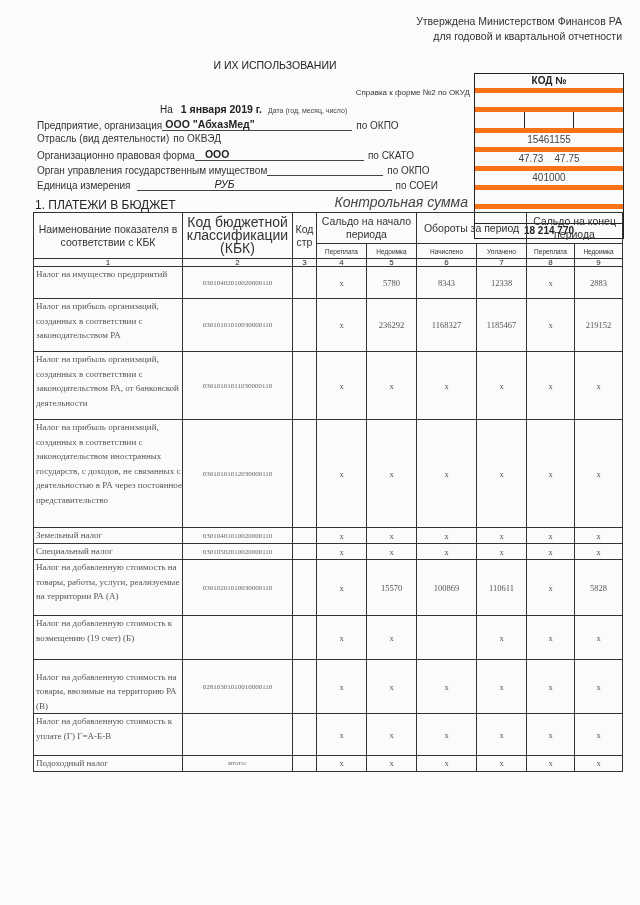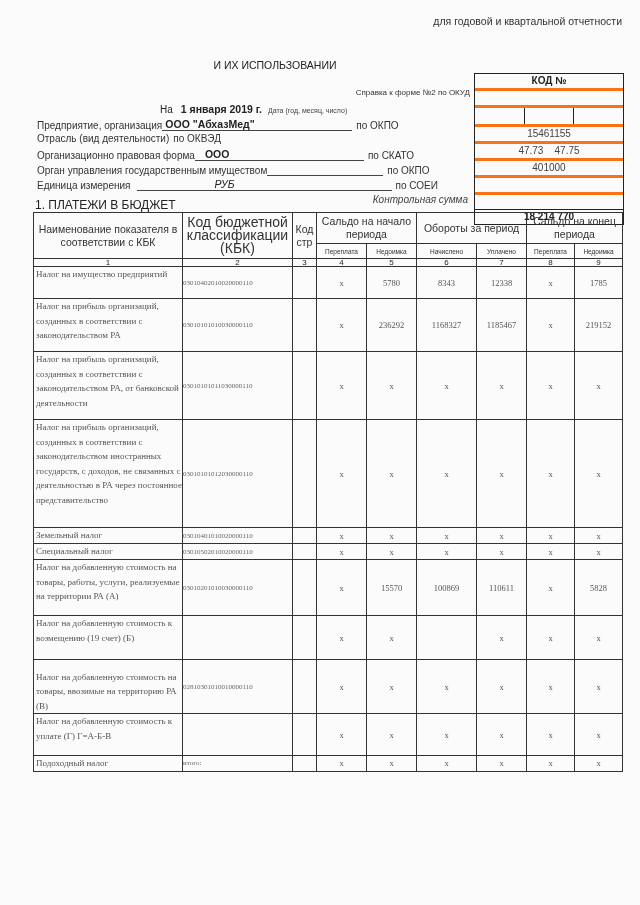--- a/index.html
+++ b/index.html
@@ -15,47 +15,48 @@
   .date-line { left: 160px; top: 103px; font-size: 10px; }
   .date-line .d { font-weight: bold; font-size: 10.5px; margin-left: 8px; }
   .date-line .hint { font-size: 7px; margin-left: 6px; color: #444; }
 
   .field { left: 37px; font-size: 10px; color: #333; display: flex; align-items: flex-end; }
   .field .line { border-bottom: 1px solid #444; display: inline-block; height: 12px; position: relative; }
   .field .val { position: absolute; bottom: 0; font-size: 10.5px; color: #222; }
   .field .po { margin-left: 4px; }
 
   .kod { position: absolute; left: 474px; top: 73px; width: 148px; border: 1px solid #222; }
-  .kod .r { height: 14px; border-top: 3px solid #f97316; font-size: 10px; text-align: center; line-height: 14px; color: #444; }
+  .kod .r { height: 14px; border-top: 5px solid #f97316; font-size: 10px; text-align: center; line-height: 14px; color: #444; }
   .kod .r:first-child { border-top: none; }
   .kod .r3 { display: flex; height: 16px; }
   .kod .r3 div { flex: 1; border-left: 1px solid #222; }
   .kod .r3 div:first-child { border-left: none; }
   .kod .bold { font-weight: bold; color: #222; }
-  .ctrl-label { right: 172px; top: 194px; font-size: 10px; font-style: italic; color: #444; }
+  .ctrl-label { right: 172px; top: 194px; font-size: 14px; font-style: italic; color: #444; }
 
   .sec { left: 35px; top: 198px; font-size: 12px; color: #222; }
 
   table.main {
     position: absolute; left: 33px; top: 212px; width: 589px;
     border-collapse: collapse; table-layout: fixed;
   }
   table.main td, table.main th { border: 1px solid #333; padding: 0; }
   table.main th { font-weight: normal; font-family: "Liberation Sans", sans-serif; color: #333; }
   .h1 { font-size: 10.5px; line-height: 13px; }
   .h2 { font-size: 6.5px; height: 14px; }
   .hn { font-size: 8px; height: 7px; line-height: 7px; text-align: center; }
   .nm { font-family: "Liberation Serif", serif; font-size: 9px; line-height: 14.5px; color: #555; padding-left: 2px !important; vertical-align: top; }
-  .cd { font-family: "Liberation Serif", serif; font-size: 7px; text-align: left; color: #666; vertical-align: middle; }
+  .cd { font-family: "Liberation Serif", serif; font-size: 7px; text-align: center; color: #666; vertical-align: middle; }
   .v { font-family: "Liberation Serif", serif; font-size: 8.5px; text-align: center; color: #555; vertical-align: middle; }
 </style>
 </head>
 <body>
 
 <div class="abs approved">
+  <div>Утверждена Министерством Финансов РА</div>
   <div>для годовой и квартальной отчетности</div>
 </div>
 
 <div class="abs title">
   <div>И ИХ ИСПОЛЬЗОВАНИИ</div>
 </div>
 
 <div class="abs okud-label">Справка к форме №2 по ОКУД</div>
 
 <div class="abs date-line">
@@ -158,21 +159,21 @@
     <tbody id="rows">
       <tr style="height: 32px;">
         <td class="nm" style="vertical-align: top;">Налог на имущество предприятий</td>
         <td class="cd">03010402010020000110</td>
         <td class="v"></td>
         <td class="v">x</td>
         <td class="v">5780</td>
         <td class="v">8343</td>
         <td class="v">12338</td>
         <td class="v">x</td>
-        <td class="v">1785</td>
+        <td class="v">2883</td>
       </tr>
       <tr style="height: 53px;">
         <td class="nm" style="vertical-align: top;">Налог на прибыль организаций, созданных в соответствии с законодательством РА</td>
         <td class="cd">03010101010030000110</td>
         <td class="v"></td>
         <td class="v">x</td>
         <td class="v">236292</td>
         <td class="v">1168327</td>
         <td class="v">1185467</td>
         <td class="v">x</td>

